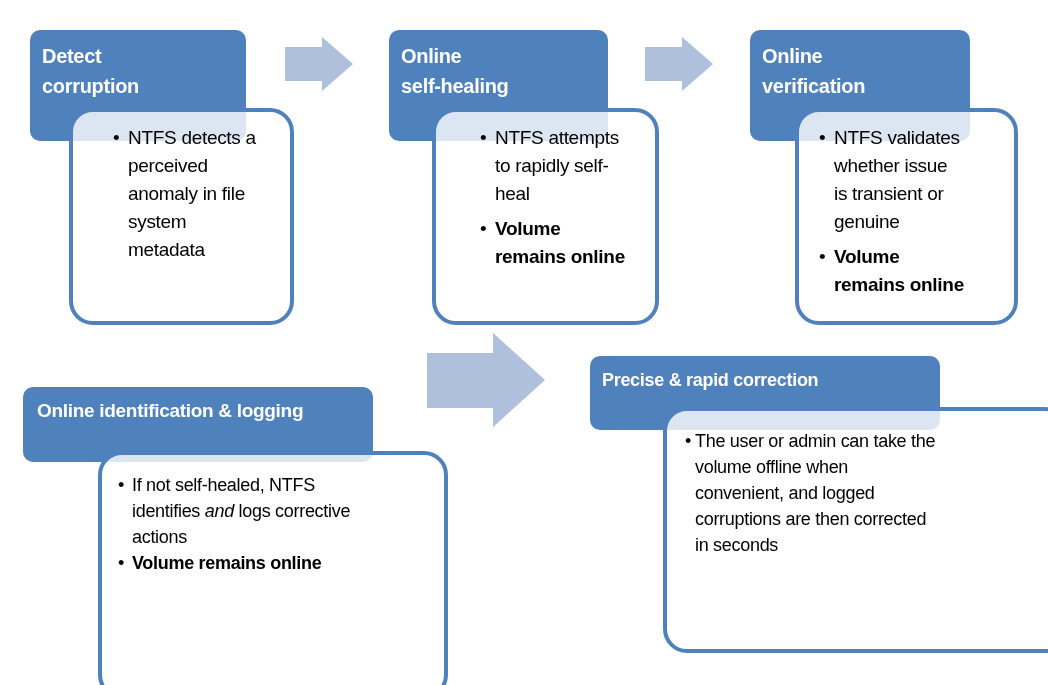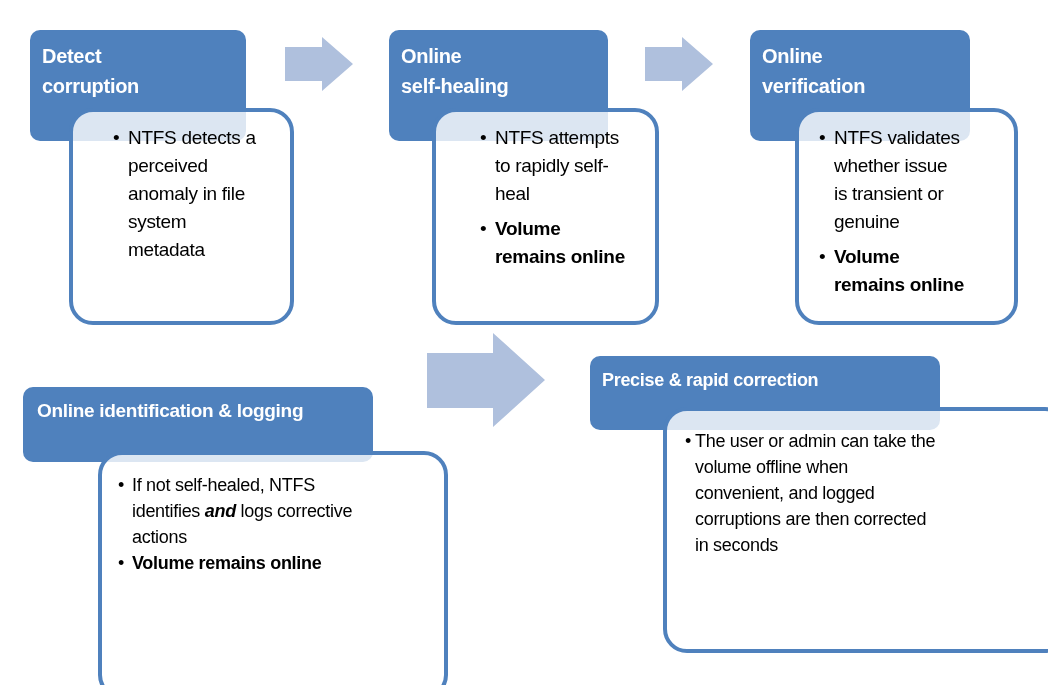--- a/index.html
+++ b/index.html
@@ -125,21 +125,21 @@
     </div>
   </section>
 
   <section class="step s4">
     <div class="step-header">
       <span class="hdr-text">Online identification &amp; logging</span>
     </div>
     <div class="step-body">
       <ul class="bullets">
         <li><span><span>If not self-healed, NTFS
-identifies </span><span style="font-style: italic; font-weight: bold;">and</span><span> logs corrective
+identifies </span><span style="font-style: italic;">and</span><span> logs corrective
 actions</span></span></li>
         <li><span><span style="font-weight: bold;">Volume remains online</span></span></li>
       </ul>
     </div>
   </section>
 
   <section class="step s5">
     <div class="step-header">
       <span class="hdr-text">Precise &amp; rapid correction</span>
     </div>

